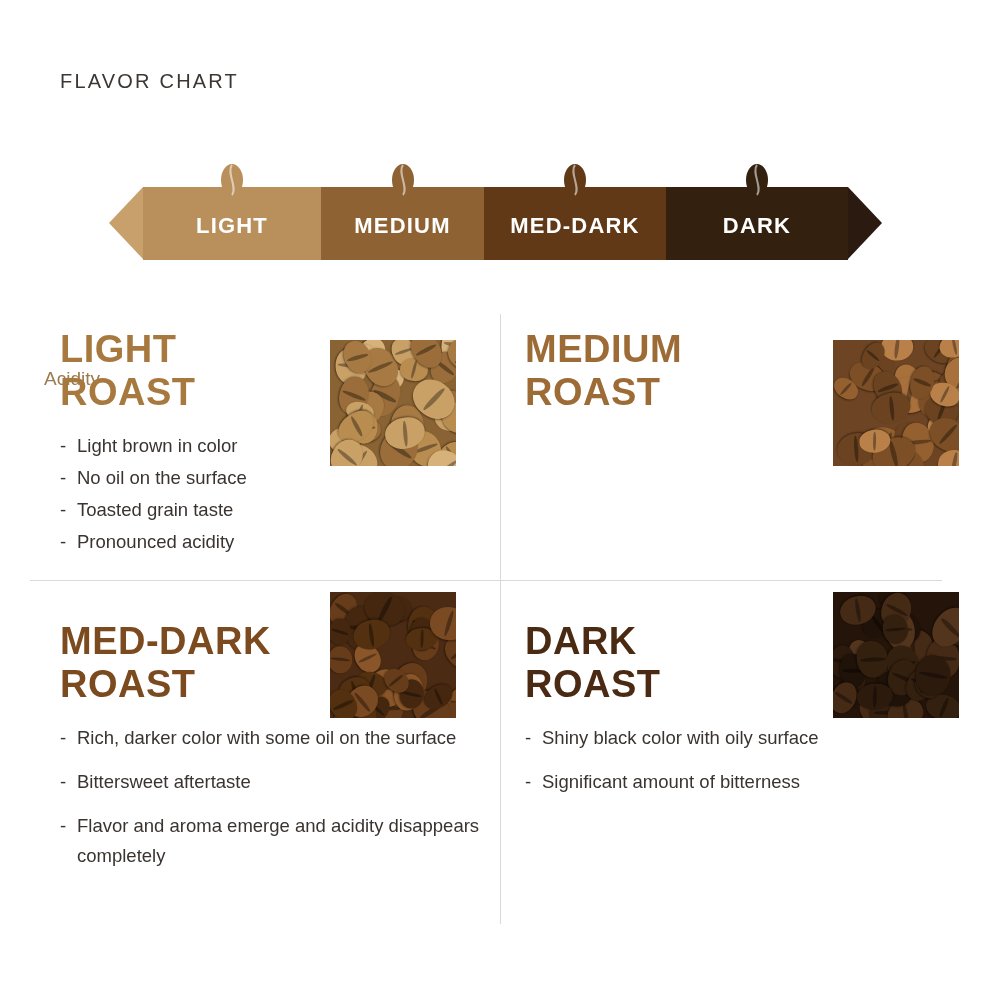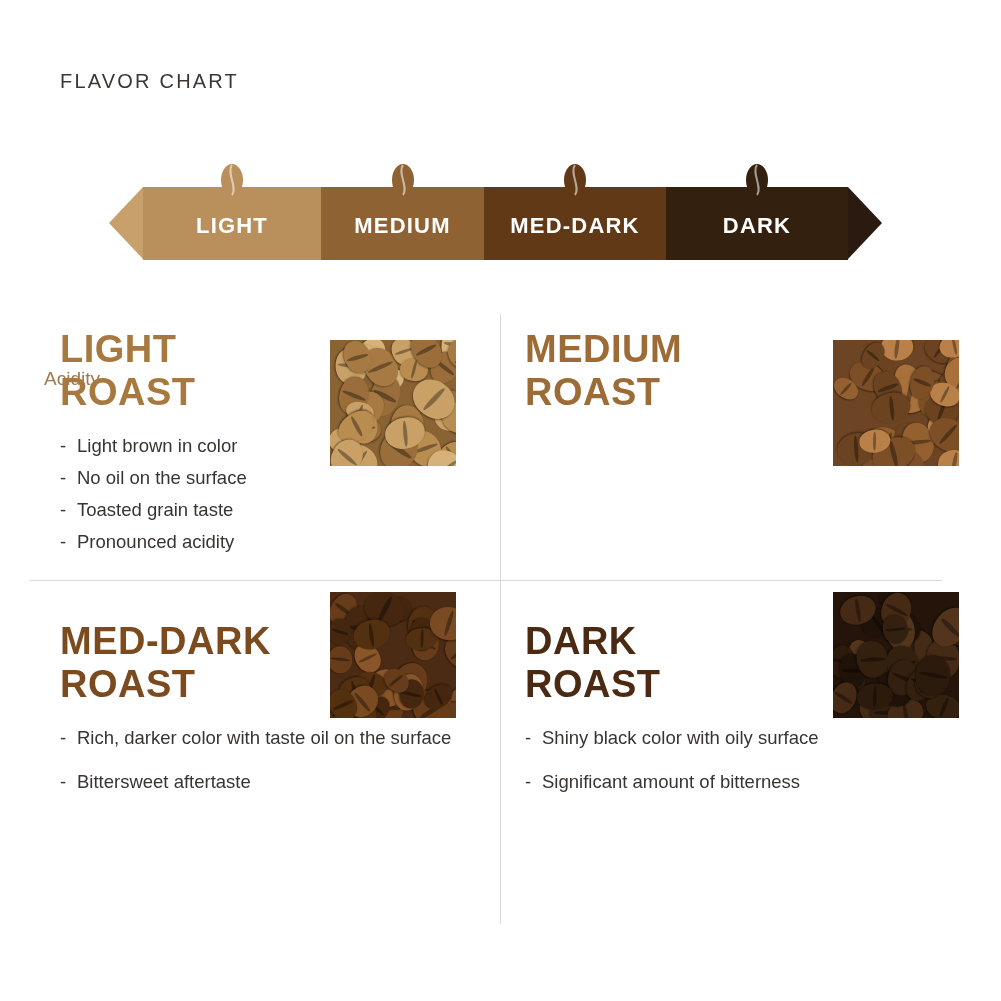--- a/index.html
+++ b/index.html
@@ -264,22 +264,23 @@
     <ul class="bullets">
     </ul>
   </div>
 
   <div class="cell cell-md">
     <div class="roast-title t-meddark">
       <span>MED-DARK</span><br>
       <span>ROAST</span>
     </div>
     <ul class="bullets loose">
-      <li>Rich, darker color with taste oil on the surface</li>
+      <li>Rich, darker color with some oil on the surface</li>
       <li>Bittersweet aftertaste</li>
+      <li>Flavor and aroma emerge and acidity disappears completely</li>
     </ul>
   </div>
 
   <div class="cell cell-dr">
     <div class="roast-title t-dark">
       <span>DARK</span><br>
       <span>ROAST</span>
     </div>
     <ul class="bullets loose">
       <li>Shiny black color with oily surface</li>

